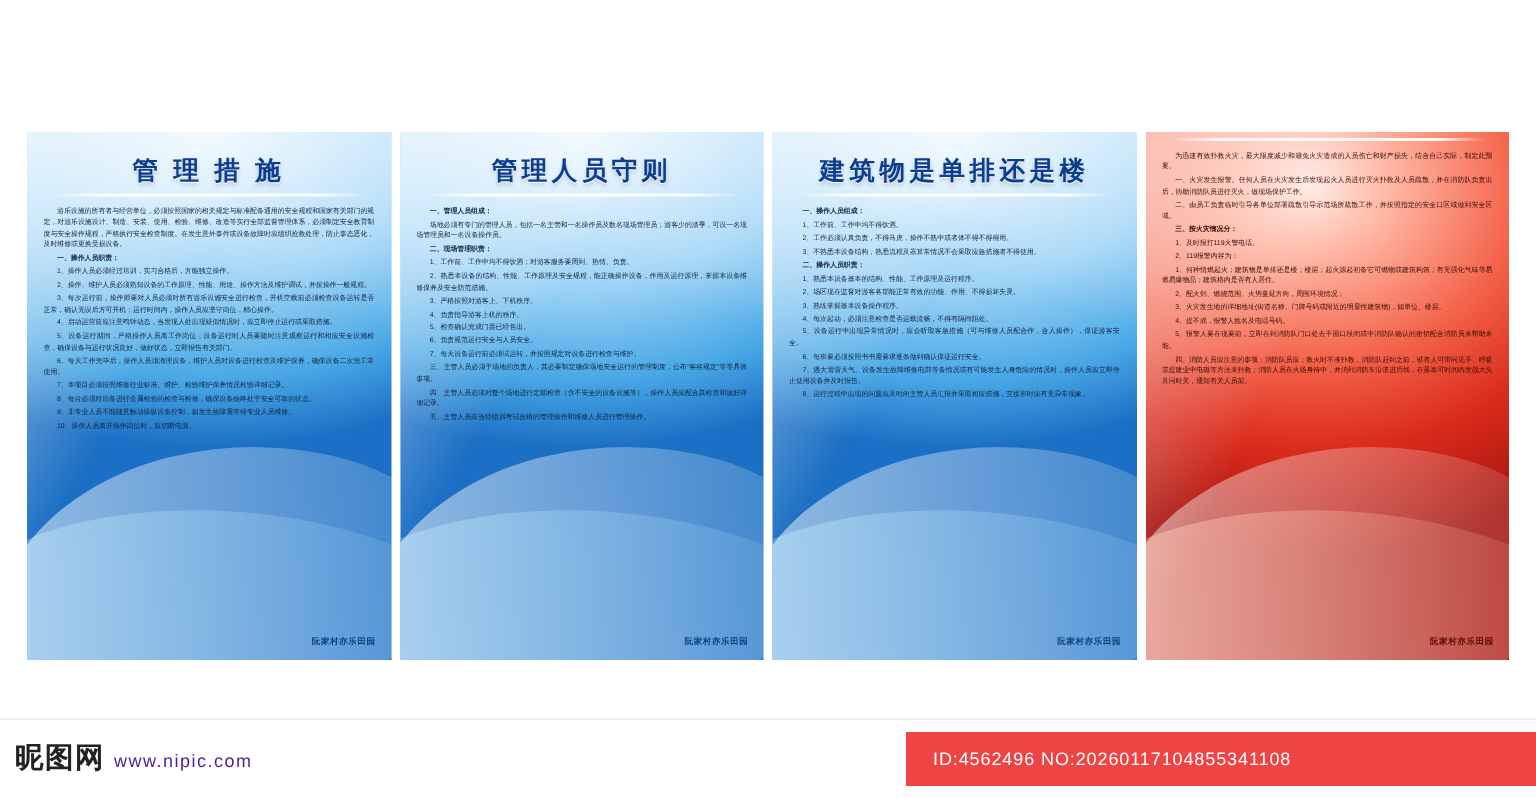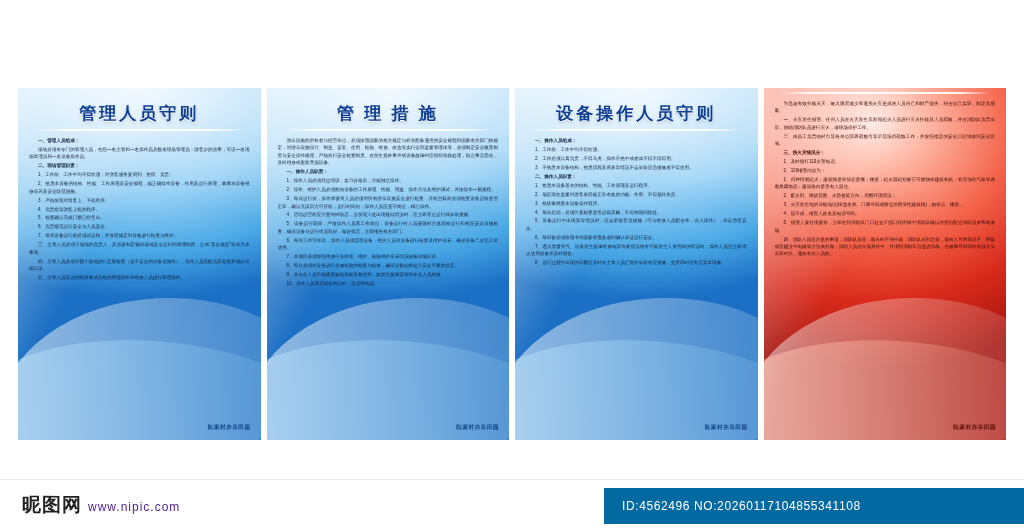--- a/index.html
+++ b/index.html
@@ -93,40 +93,62 @@
     font-size:5.6px;font-weight:bold;color:#0d3f86;letter-spacing:.5px;
   }
   .panel.red .p-sign{color:#5c0a04;}
 
   
   .bottombar{
     position:absolute;left:0;bottom:0;width:1024px;height:52px;
     background:#ffffff;border-top:1px solid #ececec;
   }
   .logo{
-    position:absolute;left:10px;top:12px;display:flex;align-items:baseline;gap:6px;margin-left:12px;
+    position:absolute;left:10px;top:12px;display:flex;align-items:baseline;gap:6px;
   }
   .logo .mark{
     font-size:19px;font-weight:bold;color:#222;letter-spacing:1px;
     font-family:"Liberation Serif","DejaVu Serif",serif;
   }
   .logo .url{font-size:12px;color:#4c1d95;letter-spacing:1px;}
   .idbox{
     position:absolute;right:0;top:8px;height:36px;min-width:420px;
-    background:#0369a1;color:#fff;display:flex;align-items:center;
+    background:#ef4444;color:#fff;display:flex;align-items:center;
     padding:12px 18px;box-sizing:border-box;
     font-size:12px;letter-spacing:.6px;
   }
 </style>
 </head>
 <body>
 
 <div class="artboard">
 
   <div class="panels">
+
+    <div class="panel blue">
+      <div class="wave2"></div>
+      <div class="wave"></div>
+      <div class="p-title">管 理 措 施</div>
+      <div class="p-rule"></div>
+      <div class="p-body">
+        <p>游乐设施的所有者与经营单位，必须按照国家的相关规定与标准配备通用的安全规程和国家有关部门的规定，对游乐设施设计、制造、安装、使用、检验、维修、改造等实行全部监督管理体系，必须制定安全教育制度与安全操作规程，严格执行安全检查制度。在发生意外事件或设备故障时应组织抢救处理，防止事态恶化，及时维修或更换受损设备。</p>
+        <p class="h">一、操作人员职责：</p>
+        <p>1、操作人员必须经过培训，实习合格后，方能独立操作。</p>
+        <p>2、操作、维护人员必须熟知设备的工作原理、性能、用途、操作方法及维护调试，并按操作一般规程。</p>
+        <p>3、每次运行前，操作师要对人员必须对所有游乐设施安全进行检查，开机空载前必须检查设备运转是否正常，确认无误后方可开机；运行时间内，操作人员应坚守岗位，精心操作。</p>
+        <p>4、启动运营前应注意鸣钟动态，当发现人处出现疑似情况时，应立即停止运行或采取措施。</p>
+        <p>5、设备运行期间，严格操作人员离工作岗位，设备运行时人员要随时注意观察运行和相应安全设施检查，确保设备与运行状况良好，做好状态，立即报告有关部门。</p>
+        <p>6、每天工作完毕后，操作人员须清理设备，维护人员对设备进行检查及维护保养，确保设备二次完工常使用。</p>
+        <p>7、本项目必须按照维修行业标准、维护、检验维护保养情况检验详细记录。</p>
+        <p>8、每台必须对设备进行金属检验的检查与检修，确保设备始终处于安全可靠的状态。</p>
+        <p>9、非专业人员不能随意触动操纵设备控制，如发生故障需等待专业人员维修。</p>
+        <p>10、操作人员离开操作岗位时，应切断电源。</p>
+      </div>
+      <div class="p-sign">阮家村亦乐田园</div>
+    </div>
 
     <div class="panel blue">
       <div class="wave2"></div>
       <div class="wave"></div>
       <div class="p-title">管理人员守则</div>
       <div class="p-rule"></div>
       <div class="p-body">
         <p class="h">一、管理人员组成：</p>
         <p>场地必须有专门的管理人员，包括一名主管和一名操作员及数名现场管理员；游客少的淡季，可设一名现场管理员和一名设备操作员。</p>
         <p class="h">二、现场管理职责：</p>
@@ -140,43 +162,21 @@
         <p>三、主管人员必须于场地的负责人，其必要制定确保场地安全运行的管理制度，公布“客容规定”等等具体事项。</p>
         <p>四、主管人员必须对整个场地进行定期检查（含不安全的设备设施等），操作人员应配合其检查和做好详细记录。</p>
         <p>五、主管人员应当经组训考试合格的管理操作和维修人员进行管理操作。</p>
       </div>
       <div class="p-sign">阮家村亦乐田园</div>
     </div>
 
     <div class="panel blue">
       <div class="wave2"></div>
       <div class="wave"></div>
-      <div class="p-title">管 理 措 施</div>
-      <div class="p-rule"></div>
-      <div class="p-body">
-        <p>游乐设施的所有者与经营单位，必须按照国家的相关规定与标准配备通用的安全规程和国家有关部门的规定，对游乐设施设计、制造、安装、使用、检验、维修、改造等实行全部监督管理体系，必须制定安全教育制度与安全操作规程，严格执行安全检查制度。在发生意外事件或设备故障时应组织抢救处理，防止事态恶化，及时维修或更换受损设备。</p>
-        <p class="h">一、操作人员职责：</p>
-        <p>1、操作人员必须经过培训，实习合格后，方能独立操作。</p>
-        <p>2、操作、维护人员必须熟知设备的工作原理、性能、用途、操作方法及维护调试，并按操作一般规程。</p>
-        <p>3、每次运行前，操作师要对人员必须对所有游乐设施安全进行检查，开机空载前必须检查设备运转是否正常，确认无误后方可开机；运行时间内，操作人员应坚守岗位，精心操作。</p>
-        <p>4、启动运营前应注意鸣钟动态，当发现人处出现疑似情况时，应立即停止运行或采取措施。</p>
-        <p>5、设备运行期间，严格操作人员离工作岗位，设备运行时人员要随时注意观察运行和相应安全设施检查，确保设备与运行状况良好，做好状态，立即报告有关部门。</p>
-        <p>6、每天工作完毕后，操作人员须清理设备，维护人员对设备进行检查及维护保养，确保设备二次完工常使用。</p>
-        <p>7、本项目必须按照维修行业标准、维护、检验维护保养情况检验详细记录。</p>
-        <p>8、每台必须对设备进行金属检验的检查与检修，确保设备始终处于安全可靠的状态。</p>
-        <p>9、非专业人员不能随意触动操纵设备控制，如发生故障需等待专业人员维修。</p>
-        <p>10、操作人员离开操作岗位时，应切断电源。</p>
-      </div>
-      <div class="p-sign">阮家村亦乐田园</div>
-    </div>
-
-    <div class="panel blue">
-      <div class="wave2"></div>
-      <div class="wave"></div>
-      <div class="p-title">设备操作人员守则</div>
+      <div class="p-title">建筑物是单排还是楼</div>
       <div class="p-rule"></div>
       <div class="p-body">
         <p class="h">一、操作人员组成：</p>
         <p>1、工作前、工作中均不得饮酒。</p>
         <p>2、工作必须认真负责，不得马虎，操作不熟中或者体不得不得得用。</p>
         <p>3、不熟悉本设备结构，熟悉流程及器算常情况不会采取应急措施者不得使用。</p>
         <p class="h">二、操作人员职责：</p>
         <p>1、熟悉本设备基本的结构、性能、工作原理及运行程序。</p>
         <p>2、场区现在监督对游客各部能正常有效的功能、作用、不得损坏失灵。</p>
         <p>3、熟练掌握基本设备操作程序。</p>

